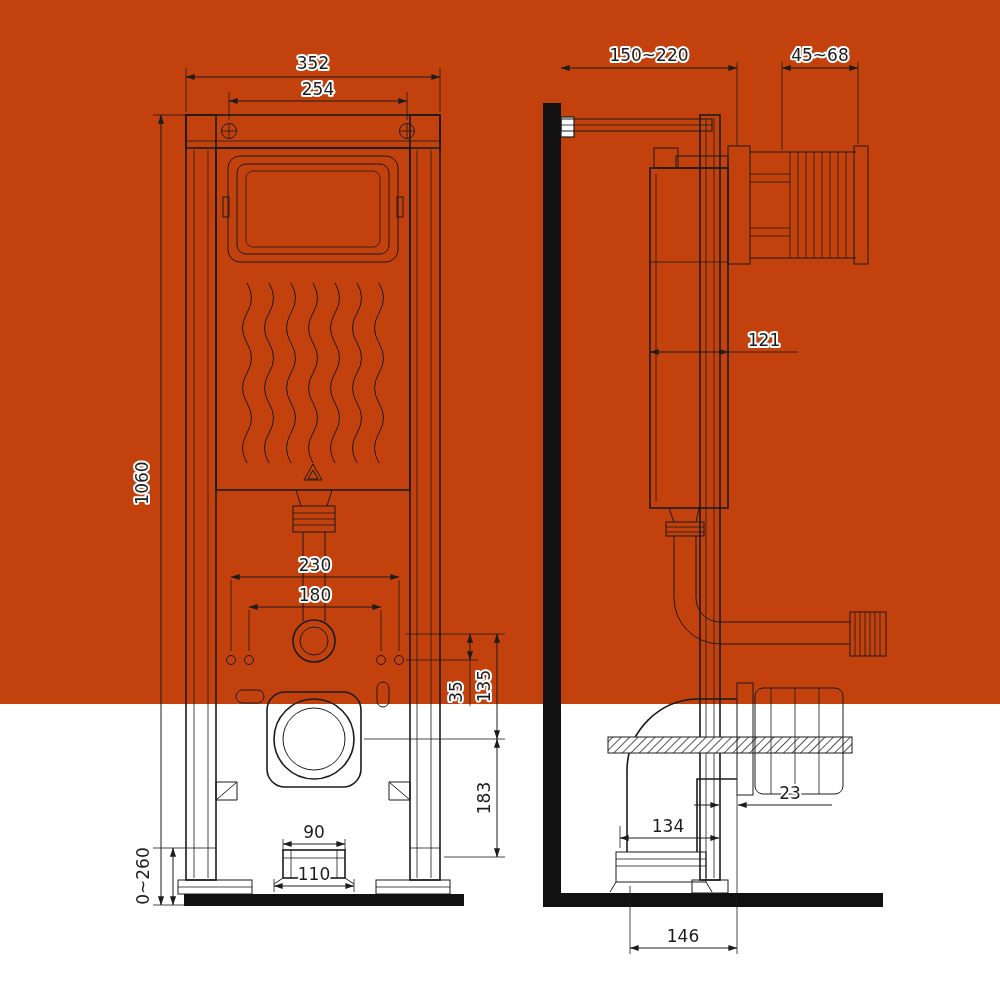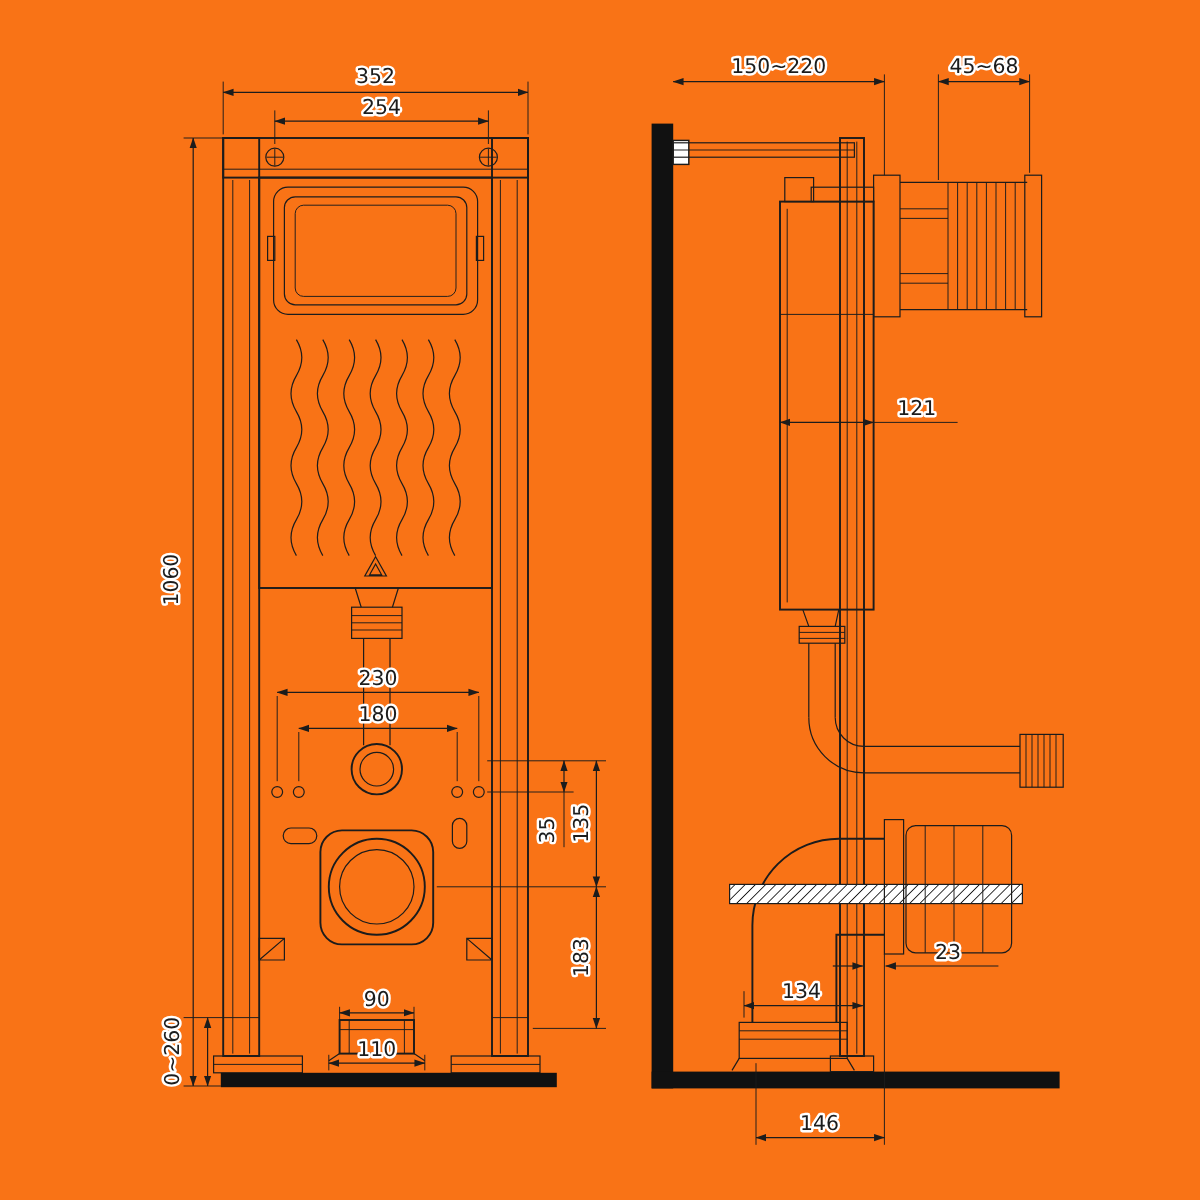--- a/index.html
+++ b/index.html
@@ -1,16 +1,16 @@
 <!DOCTYPE html>
 <html><head>
 <meta charset="utf-8">
 <style>
   html,body{margin:0;padding:0;background:#ffffff;width:1000px;height:1000px;overflow:hidden;}
-  .stage{position:relative;width:1000px;height:1000px;background:#f97316;}
+  .stage{position:relative;width:1000px;height:704px;background:#c2410c;}
   svg{position:absolute;left:0;top:0;}
   .ln  {fill:none;stroke:#1c1c1c;stroke-width:1.6;}
   .ln2 {fill:none;stroke:#1c1c1c;stroke-width:1;}
   .thin{fill:none;stroke:#1c1c1c;stroke-width:0.8;}
   .dim {fill:none;stroke:#1c1c1c;stroke-width:1;marker-start:url(#ar);marker-end:url(#ar);}
   .dimE{fill:none;stroke:#1c1c1c;stroke-width:1;marker-end:url(#ar);}
   .solid{fill:#111111;stroke:none;}
   .wh {fill:#ffffff;stroke:#1c1c1c;stroke-width:1.2;}
   .lbl{font:17px "DejaVu Sans", sans-serif;fill:#1c1c1c;text-anchor:middle;
        paint-order:stroke;stroke:#ffffff;stroke-width:4px;stroke-linejoin:round;}

